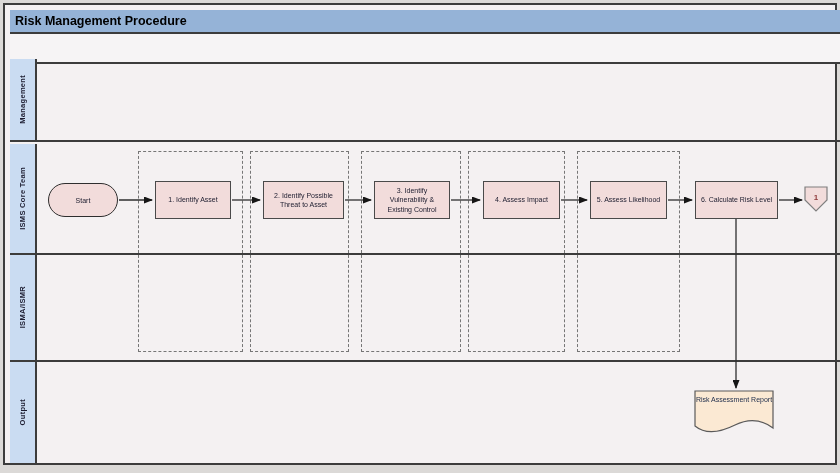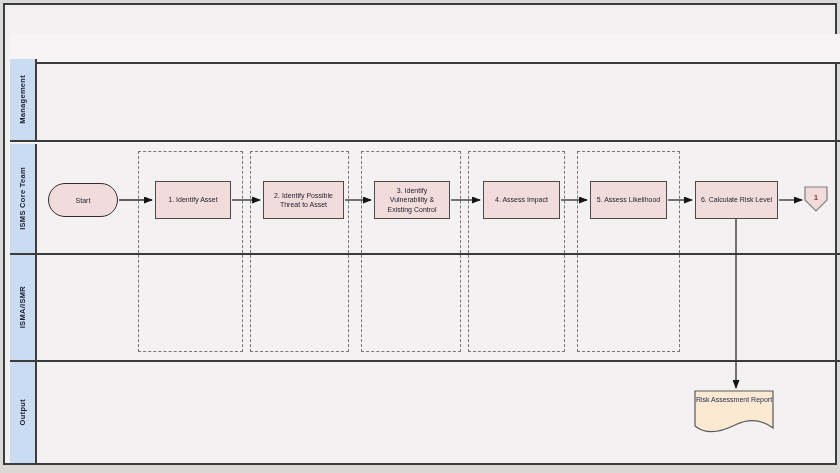--- a/index.html
+++ b/index.html
@@ -98,20 +98,21 @@
     width:840px;height:473px;
     pointer-events:none;
   }
 </style>
 </head>
 <body>
 
 <div class="stage">
   <div class="frame">
 
+    <div class="titlebar">Risk Management Procedure</div>
     <div class="substrip"></div>
 
     <div class="lane" style="top:54px;height:83px;">
       <div class="lane-label-cell">
         <span class="lane-label">Management</span>
       </div>
     </div>
     <div class="lane" style="top:139px;height:111px;">
       <div class="lane-label-cell">
         <span class="lane-label">ISMS Core Team</span>

